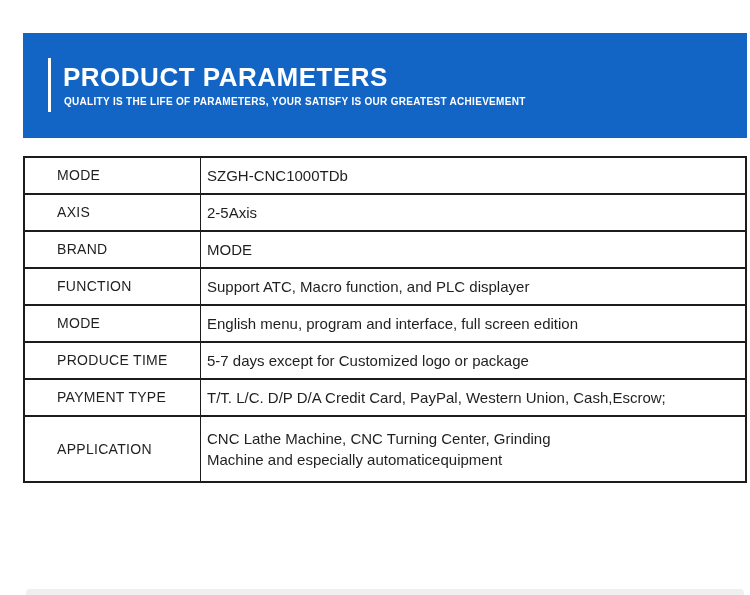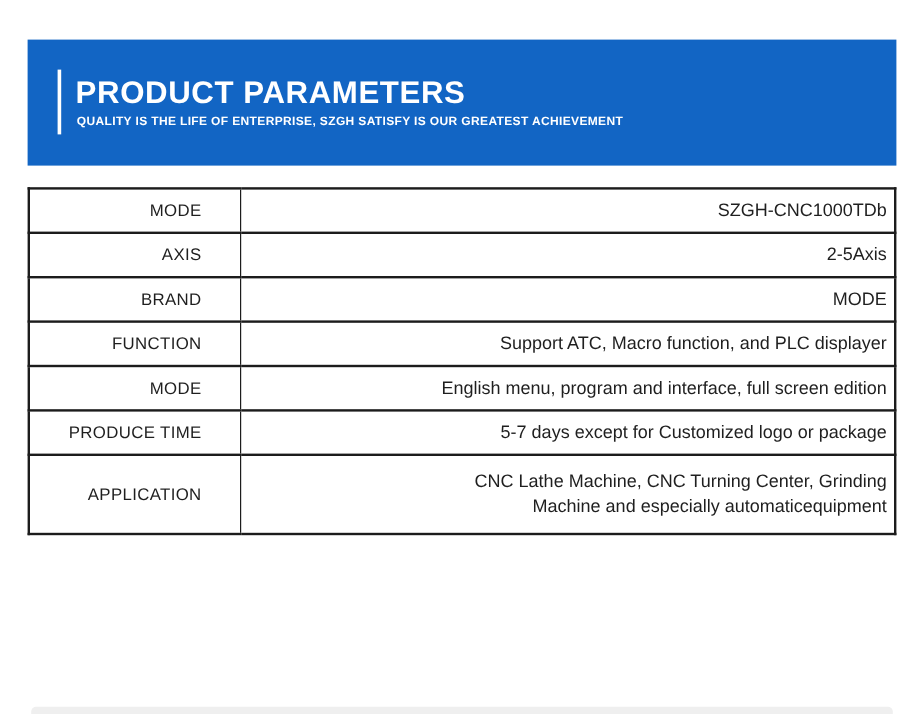--- a/index.html
+++ b/index.html
@@ -61,21 +61,21 @@
     position: absolute;
     left: 13px;
     top: 156px;
     width: 724px;
     border-collapse: collapse;
     table-layout: fixed;
   }
   .spec-table td {
     border: 2px solid #1c1c1c;
     color: #1f1f1f;
-    text-align: right;
+    text-align: left;
     vertical-align: middle;
   }
   .spec-table td.label {
     width: 111px;           
     padding: 0 32px;
     font-size: 14px;
     letter-spacing: 0.3px;
     border-right-width: 1px;
     line-height: 1.35;
   }
@@ -102,21 +102,21 @@
   }
 </style>
 </head>
 <body>
 
 <div class="page">
 
   <div class="banner">
     <div class="banner-accent"></div>
     <div class="banner-title">PRODUCT PARAMETERS</div>
-    <div class="banner-subtitle">QUALITY IS THE LIFE OF ENTERPRISE, SZGH SATISFY IS OUR GREATEST ACHIEVEMENT</div>
+    <div class="banner-subtitle">QUALITY IS THE LIFE OF PARAMETERS, YOUR SATISFY IS OUR GREATEST ACHIEVEMENT</div>
   </div>
 
   <table class="spec-table">
     <tbody>
       <tr class="r-std">
         <td class="label">MODE</td>
         <td class="value">SZGH-CNC1000TDb</td>
       </tr>
       <tr class="r-std">
         <td class="label">AXIS</td>
@@ -131,20 +131,24 @@
         <td class="value">Support ATC, Macro function, and PLC displayer</td>
       </tr>
       <tr class="r-std">
         <td class="label">MODE</td>
         <td class="value">English menu, program and interface, full screen edition</td>
       </tr>
       <tr class="r-std">
         <td class="label">PRODUCE TIME</td>
         <td class="value">5-7 days except for Customized logo or package</td>
       </tr>
+      <tr class="r-std">
+        <td class="label">PAYMENT TYPE</td>
+        <td class="value">T/T. L/C. D/P D/A Credit Card, PayPal, Western Union, Cash,Escrow;</td>
+      </tr>
       <tr class="r-xtall">
         <td class="label">APPLICATION</td>
         <td class="value">CNC Lathe Machine, CNC Turning Center, Grinding
 Machine and especially automaticequipment</td>
       </tr>
     </tbody>
   </table>
 
   <div class="bottom-divider"></div>
 

